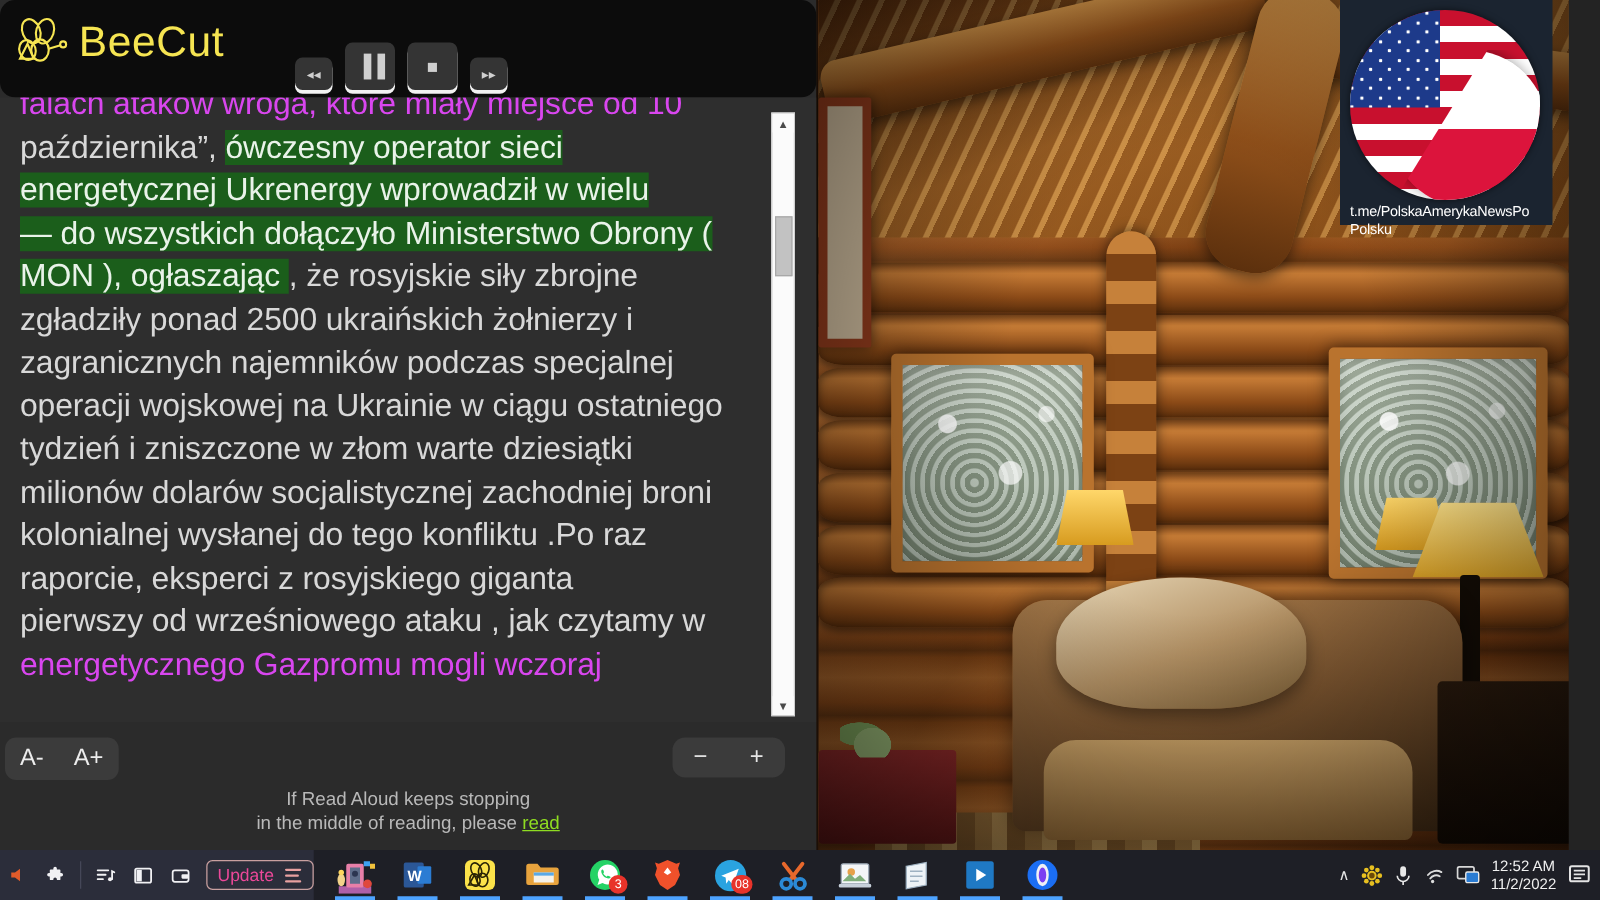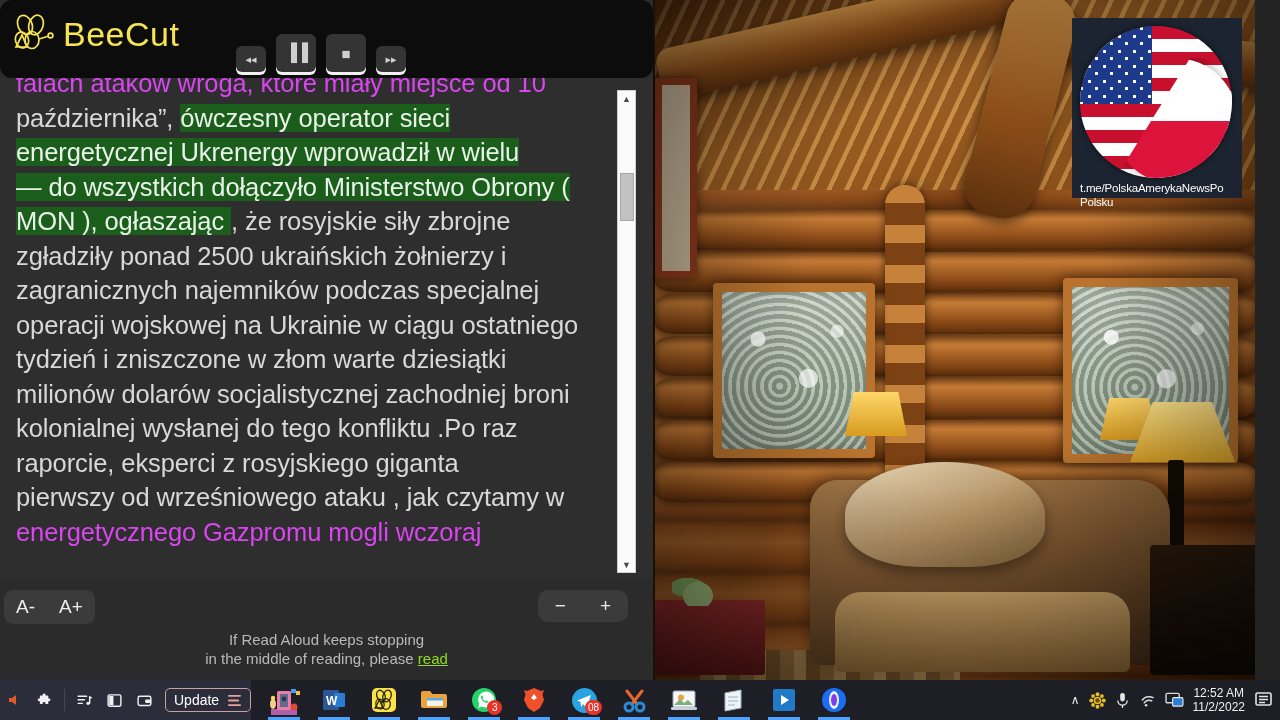--- a/index.html
+++ b/index.html
@@ -109,21 +109,21 @@
     background:repeating-linear-gradient(90deg,#8a6a3a 0 14px,#a98b54 14px 26px,#6d4f28 26px 40px);
     opacity:.85;
   }
   .wall-vignette { position:absolute; left:655px; top:0; width:600px; height:680px;
       background:radial-gradient(ellipse at 50% 45%, rgba(0,0,0,0) 35%, rgba(0,0,0,.55) 100%); }
   .right-bezel { position:absolute; left:1255px; top:0; width:25px; height:680px; background:#232323; }
 
   
   #channel-badge {
     position:absolute; left:1072px; top:0; width:170px; height:180px;
-    background:#1b2430; padding:8px 6px 6px 8px;margin-top:18px;
+    background:#1b2430; padding:8px 6px 6px 8px;
   }
   .flag-circle {
     position:relative; width:152px; height:152px; border-radius:50%; overflow:hidden;
     box-shadow:0 0 6px rgba(0,0,0,.6);
   }
   .flag-us { position:absolute; inset:0;
     background:repeating-linear-gradient(180deg,#c8102e 0 13px,#ffffff 13px 26px); }
   .flag-us-canton { position:absolute; left:0; top:0; width:72px; height:78px; background:#1d3a8a;
     background-image:
       radial-gradient(circle, #fff 1.4px, transparent 1.6px),
@@ -183,21 +183,21 @@
   #hint { position:absolute; left:0; top:52px; width:653px; text-align:center; color:#b9b9b9; font-size:15px; line-height:19px; }
   #hint a { color:#8fdc22; text-decoration:underline; }
 
   
   #taskbar { position:absolute; left:0; bottom:0; width:1280px; height:40px; background:#1e1f26; display:flex; align-items:center; }
   #browser-strip { display:flex; align-items:center; height:40px; background:#2b2d3a; padding-left:0; }
   .bicon { width:30px; height:30px; display:flex; align-items:center; justify-content:center; color:#e8e8ea; }
   .divider { width:1px; height:22px; background:#454758; margin:0 4px; }
   #update-btn {
     display:flex; align-items:center; gap:8px; border:1px solid #c9a0a0; border-radius:5px;
-    padding:3px 8px; color:#ffffff; font-size:14px; margin-left:6px; background:transparent; cursor:pointer;
+    padding:3px 8px; color:#ec4899; font-size:14px; margin-left:6px; background:transparent; cursor:pointer;
   }
   #tray-apps { display:flex; align-items:center; height:40px; margin-left:8px; }
   .tapp { width:50px; height:40px; display:flex; align-items:center; justify-content:center; position:relative; }
   .tapp .badge {
     position:absolute; right:7px; bottom:5px; min-width:15px; height:15px; border-radius:8px;
     background:#e8332a; color:#fff; font-size:10px; display:flex; align-items:center; justify-content:center; padding:0 3px;
   }
   .tapp.active::after { content:""; position:absolute; left:9px; right:9px; bottom:0; height:3px; background:#4da3ff; }
   #systray { position:absolute; right:0; bottom:0; height:40px; display:flex; align-items:center; gap:9px; padding-right:6px; color:#e6e6e6; }
   #clock { font-size:12px; line-height:14px; text-align:center; color:#f0f0f0; }

